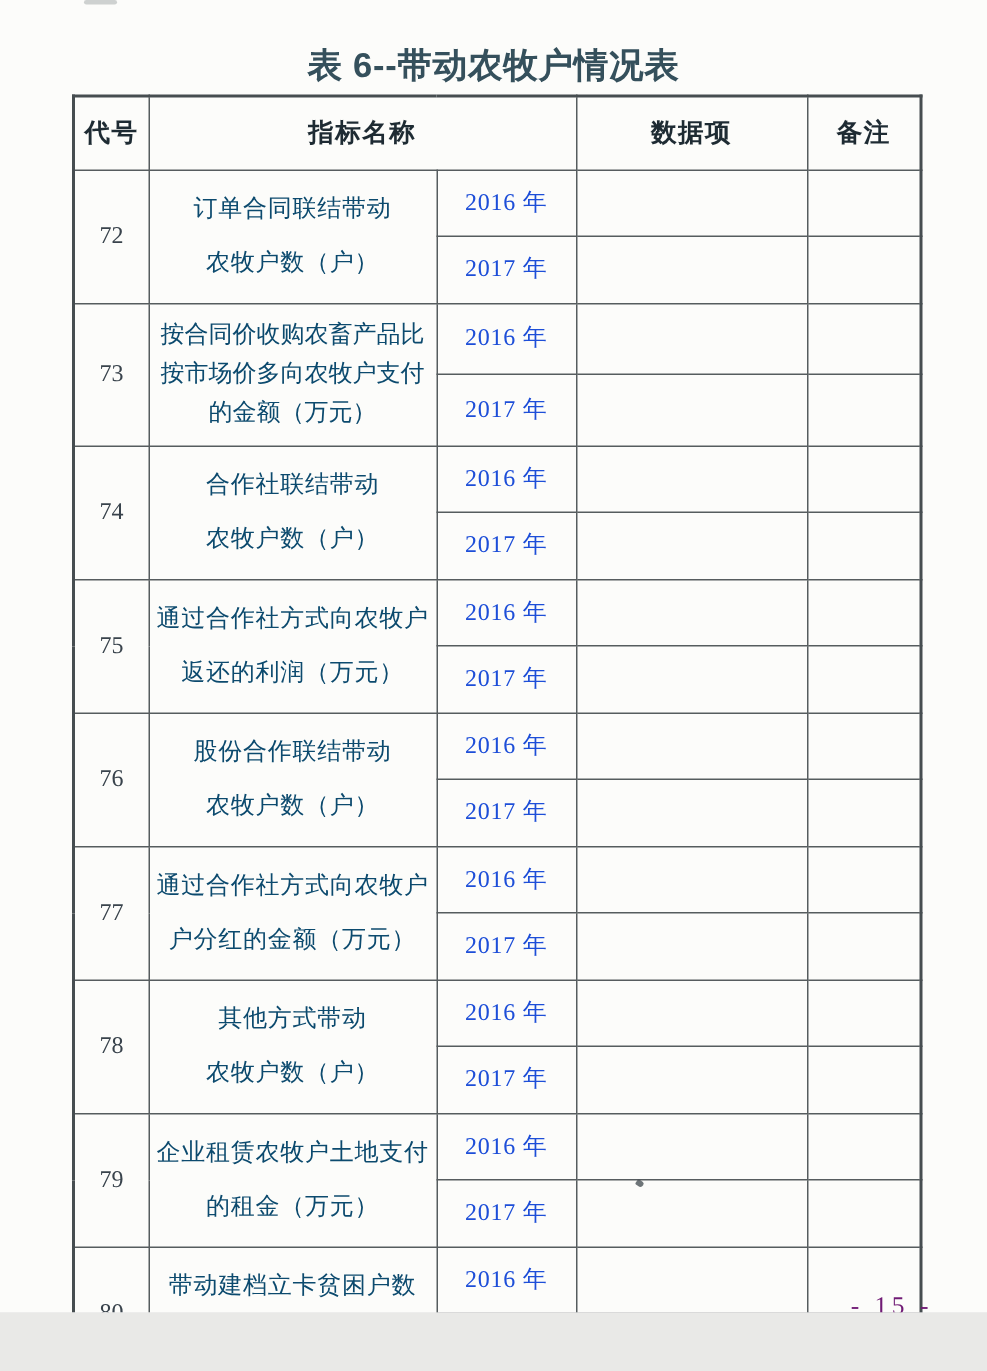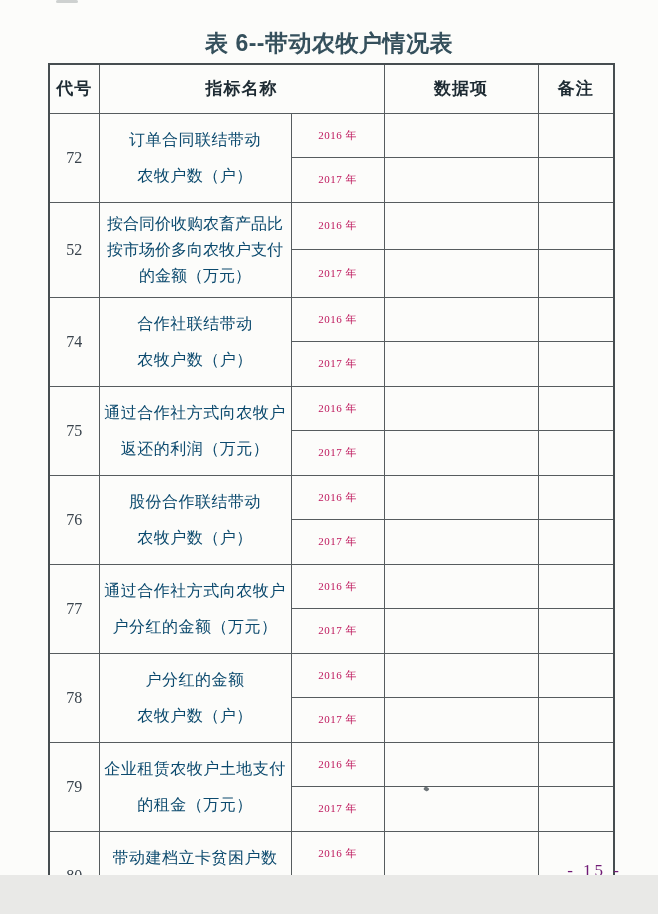--- a/index.html
+++ b/index.html
@@ -62,22 +62,22 @@
   }
   td.name-cell {
     font-size: 16px;
     color: #0c4a6e;
     line-height: 36px;
     padding: 8px 4px;
     letter-spacing: 0.5px;
   }
   td.name-cell.three-line { line-height: 26px; letter-spacing: 0; }
   td.year-cell {
-    font-size: 11px;
-    color: #be185d;
+    font-size: 16px;
+    color: #1d4ed8;
     letter-spacing: 0.5px;
   }
   td.data-cell, td.remark-cell { background: transparent; }
   .artifact-dot {
     position: absolute;
     left: 424px; top: 787px;
     width: 5px; height: 4px;
     background: #4a5357;
     border-radius: 1px 2px 3px 1px;
     transform: rotate(35deg);
@@ -128,21 +128,21 @@
           <td class="year-cell">2016 年</td>
           <td class="data-cell"></td>
           <td class="remark-cell"></td>
         </tr>
         <tr>
           <td class="year-cell">2017 年</td>
           <td class="data-cell"></td>
           <td class="remark-cell"></td>
         </tr>
         <tr>
-          <td rowspan="2" class="code-cell">52</td>
+          <td rowspan="2" class="code-cell">73</td>
           <td rowspan="2" class="name-cell three-line">
             <div>按合同价收购农畜产品比</div>
             <div>按市场价多向农牧户支付</div>
             <div>的金额（万元）</div>
           </td>
           <td class="year-cell">2016 年</td>
           <td class="data-cell"></td>
           <td class="remark-cell"></td>
         </tr>
         <tr>
@@ -206,21 +206,21 @@
           <td class="remark-cell"></td>
         </tr>
         <tr>
           <td class="year-cell">2017 年</td>
           <td class="data-cell"></td>
           <td class="remark-cell"></td>
         </tr>
         <tr>
           <td rowspan="2" class="code-cell">78</td>
           <td rowspan="2" class="name-cell">
-            <div>户分红的金额</div>
+            <div>其他方式带动</div>
             <div>农牧户数（户）</div>
           </td>
           <td class="year-cell">2016 年</td>
           <td class="data-cell"></td>
           <td class="remark-cell"></td>
         </tr>
         <tr>
           <td class="year-cell">2017 年</td>
           <td class="data-cell"></td>
           <td class="remark-cell"></td>

